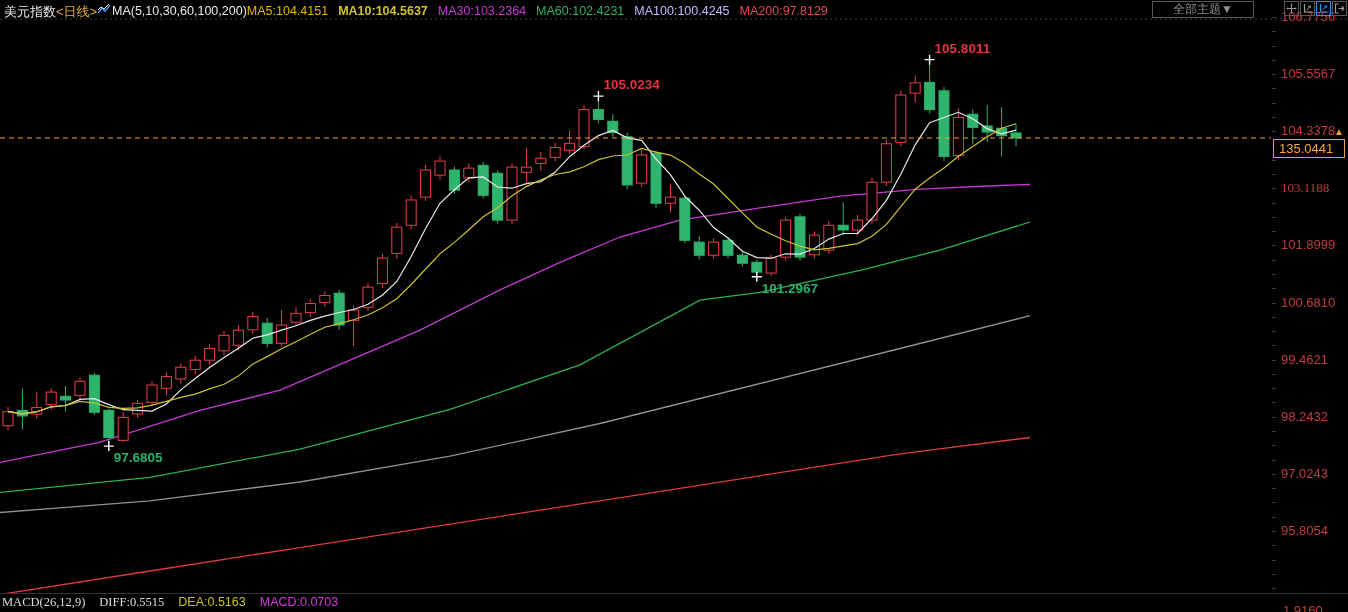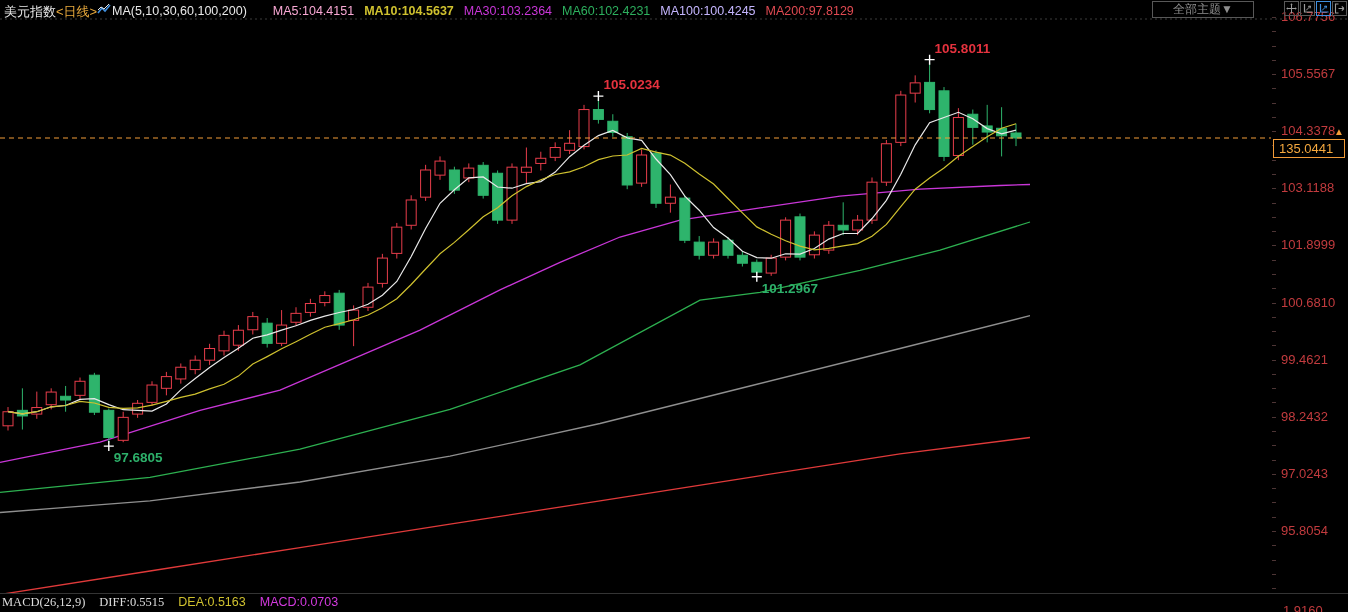--- a/index.html
+++ b/index.html
@@ -5,21 +5,21 @@
   html,body{margin:0;padding:0;background:#000;}
   .stage{position:relative;width:1348px;height:612px;background:#000;overflow:hidden;
          font-family:"Liberation Sans","DejaVu Sans",sans-serif;}
   #chart-svg{position:absolute;left:0;top:0;z-index:1;}
   #chart-svg text{font-family:"Liberation Sans","DejaVu Sans",sans-serif;font-weight:bold;font-size:13.5px;}
   .hdr{position:absolute;left:0;top:0;width:1348px;height:20px;z-index:5;font-size:13px;}
   .hdr>*{position:absolute;white-space:nowrap;}
   .title{left:4px;top:3px;color:#e8e8e8;}
   .title .period{color:#e8a93c;}
   .mini-chart{left:97px;top:3px;width:14px;height:13px;}
-  .ma-row{left:112px;top:4px;display:flex;gap:10px;font-size:12.5px;color:#e8e8e8;}
+  .ma-row{left:112px;top:4px;display:flex;font-size:12.5px;color:#e8e8e8;}
   .theme-btn{left:1152px;top:1px;width:100px;height:15px;border:1px solid #585858;color:#8f8f8f;
              font-size:12px;text-align:center;line-height:15px;cursor:pointer;}
   .tool-icons{left:1284px;top:1px;display:flex;gap:1px;}
   .ticon{width:13px;height:13px;border:1px solid #585858;box-sizing:content-box;cursor:pointer;}
   .ticon.active{border-color:#4090e0;}
   .yaxis{position:absolute;left:0;top:0;z-index:4;}
   .ylab{position:absolute;left:1281px;color:#c23b3e;font-size:13px;height:14px;line-height:14px;}
   .price-box{position:absolute;left:1273px;width:72px;height:19px;border:1px solid #f29b38;
              color:#f5a83e;background:#000;font-size:13px;line-height:18px;padding-left:5px;
              box-sizing:border-box;z-index:6;}
@@ -201,21 +201,21 @@
     <span class="title">
       <span>美元指数</span><span class="period">&lt;日线&gt;</span>
     </span>
     <svg class="mini-chart" viewBox="0 0 14 13">
       <polyline points="1,10 5,5 8,8 13,2" fill="none" stroke="#4090e0" stroke-width="1.6"></polyline>
       <polyline points="1,7 4,4 7,6 12,1" fill="none" stroke="#e8e8e8" stroke-width="1"></polyline>
     </svg>
     <span class="ma-row">
       <span>MA(5,10,30,60,100,200)</span>
       <span id="ma-chips" style="display: inline-flex; gap: 10px;">
-          <span style="color: #f9a8d4; margin-left: 16px;">MA5:104.4151</span>
+          <span style="color: #eab308;">MA5:104.4151</span>
           <span style="color: rgb(207, 193, 47); font-weight: bold;">MA10:104.5637</span>
           <span style="color: rgb(201, 54, 216);">MA30:103.2364</span>
           <span style="color: rgb(45, 176, 94);">MA60:102.4231</span>
           <span style="color: #c4b5fd;">MA100:100.4245</span>
           <span style="color: rgb(224, 74, 82);">MA200:97.8129</span>
         </span>
     </span>
     <span class="theme-btn">全部主题▼</span>
     <span class="tool-icons">
       <svg class="ticon" viewBox="0 0 13 13">
@@ -275,21 +275,21 @@
       <div style="position: absolute; left: 1272px; top: 502px; width: 4px; height: 1px; background: rgb(77, 53, 53);"></div>
       <div style="position: absolute; left: 1272px; top: 517px; width: 4px; height: 1px; background: rgb(77, 53, 53);"></div>
       <div style="position: absolute; left: 1272px; top: 531px; width: 4px; height: 1px; background: rgb(77, 53, 53);"></div>
       <div style="position: absolute; left: 1272px; top: 545px; width: 4px; height: 1px; background: rgb(77, 53, 53);"></div>
       <div style="position: absolute; left: 1272px; top: 560px; width: 4px; height: 1px; background: rgb(77, 53, 53);"></div>
       <div style="position: absolute; left: 1272px; top: 574px; width: 4px; height: 1px; background: rgb(77, 53, 53);"></div>
       <div style="position: absolute; left: 1272px; top: 588px; width: 4px; height: 1px; background: rgb(77, 53, 53);"></div>
       <div class="ylab" style="top: 10px;">106.7756</div>
       <div class="ylab" style="top: 67px; text-align: center;">105.5567</div>
       <div class="ylab" style="top: 124px;">104.3378</div>
-      <div class="ylab" style="top: 181px;">103.1188</div>
+      <div class="ylab" style="top: 181px; font-family: Liberation Serif, serif;">103.1188</div>
       <div class="ylab" style="top: 238px;">101.8999</div>
       <div class="ylab" style="top: 296px;">100.6810</div>
       <div class="ylab" style="top: 353px;">99.4621</div>
       <div class="ylab" style="top: 410px;">98.2432</div>
       <div class="ylab" style="top: 467px;">97.0243</div>
       <div class="ylab" style="top: 524px;">95.8054</div>
     </div>
 
   <div class="price-box" id="price-box" style="top: 139px;">135.0441</div>
   <span class="latest-arrow">▲</span>

